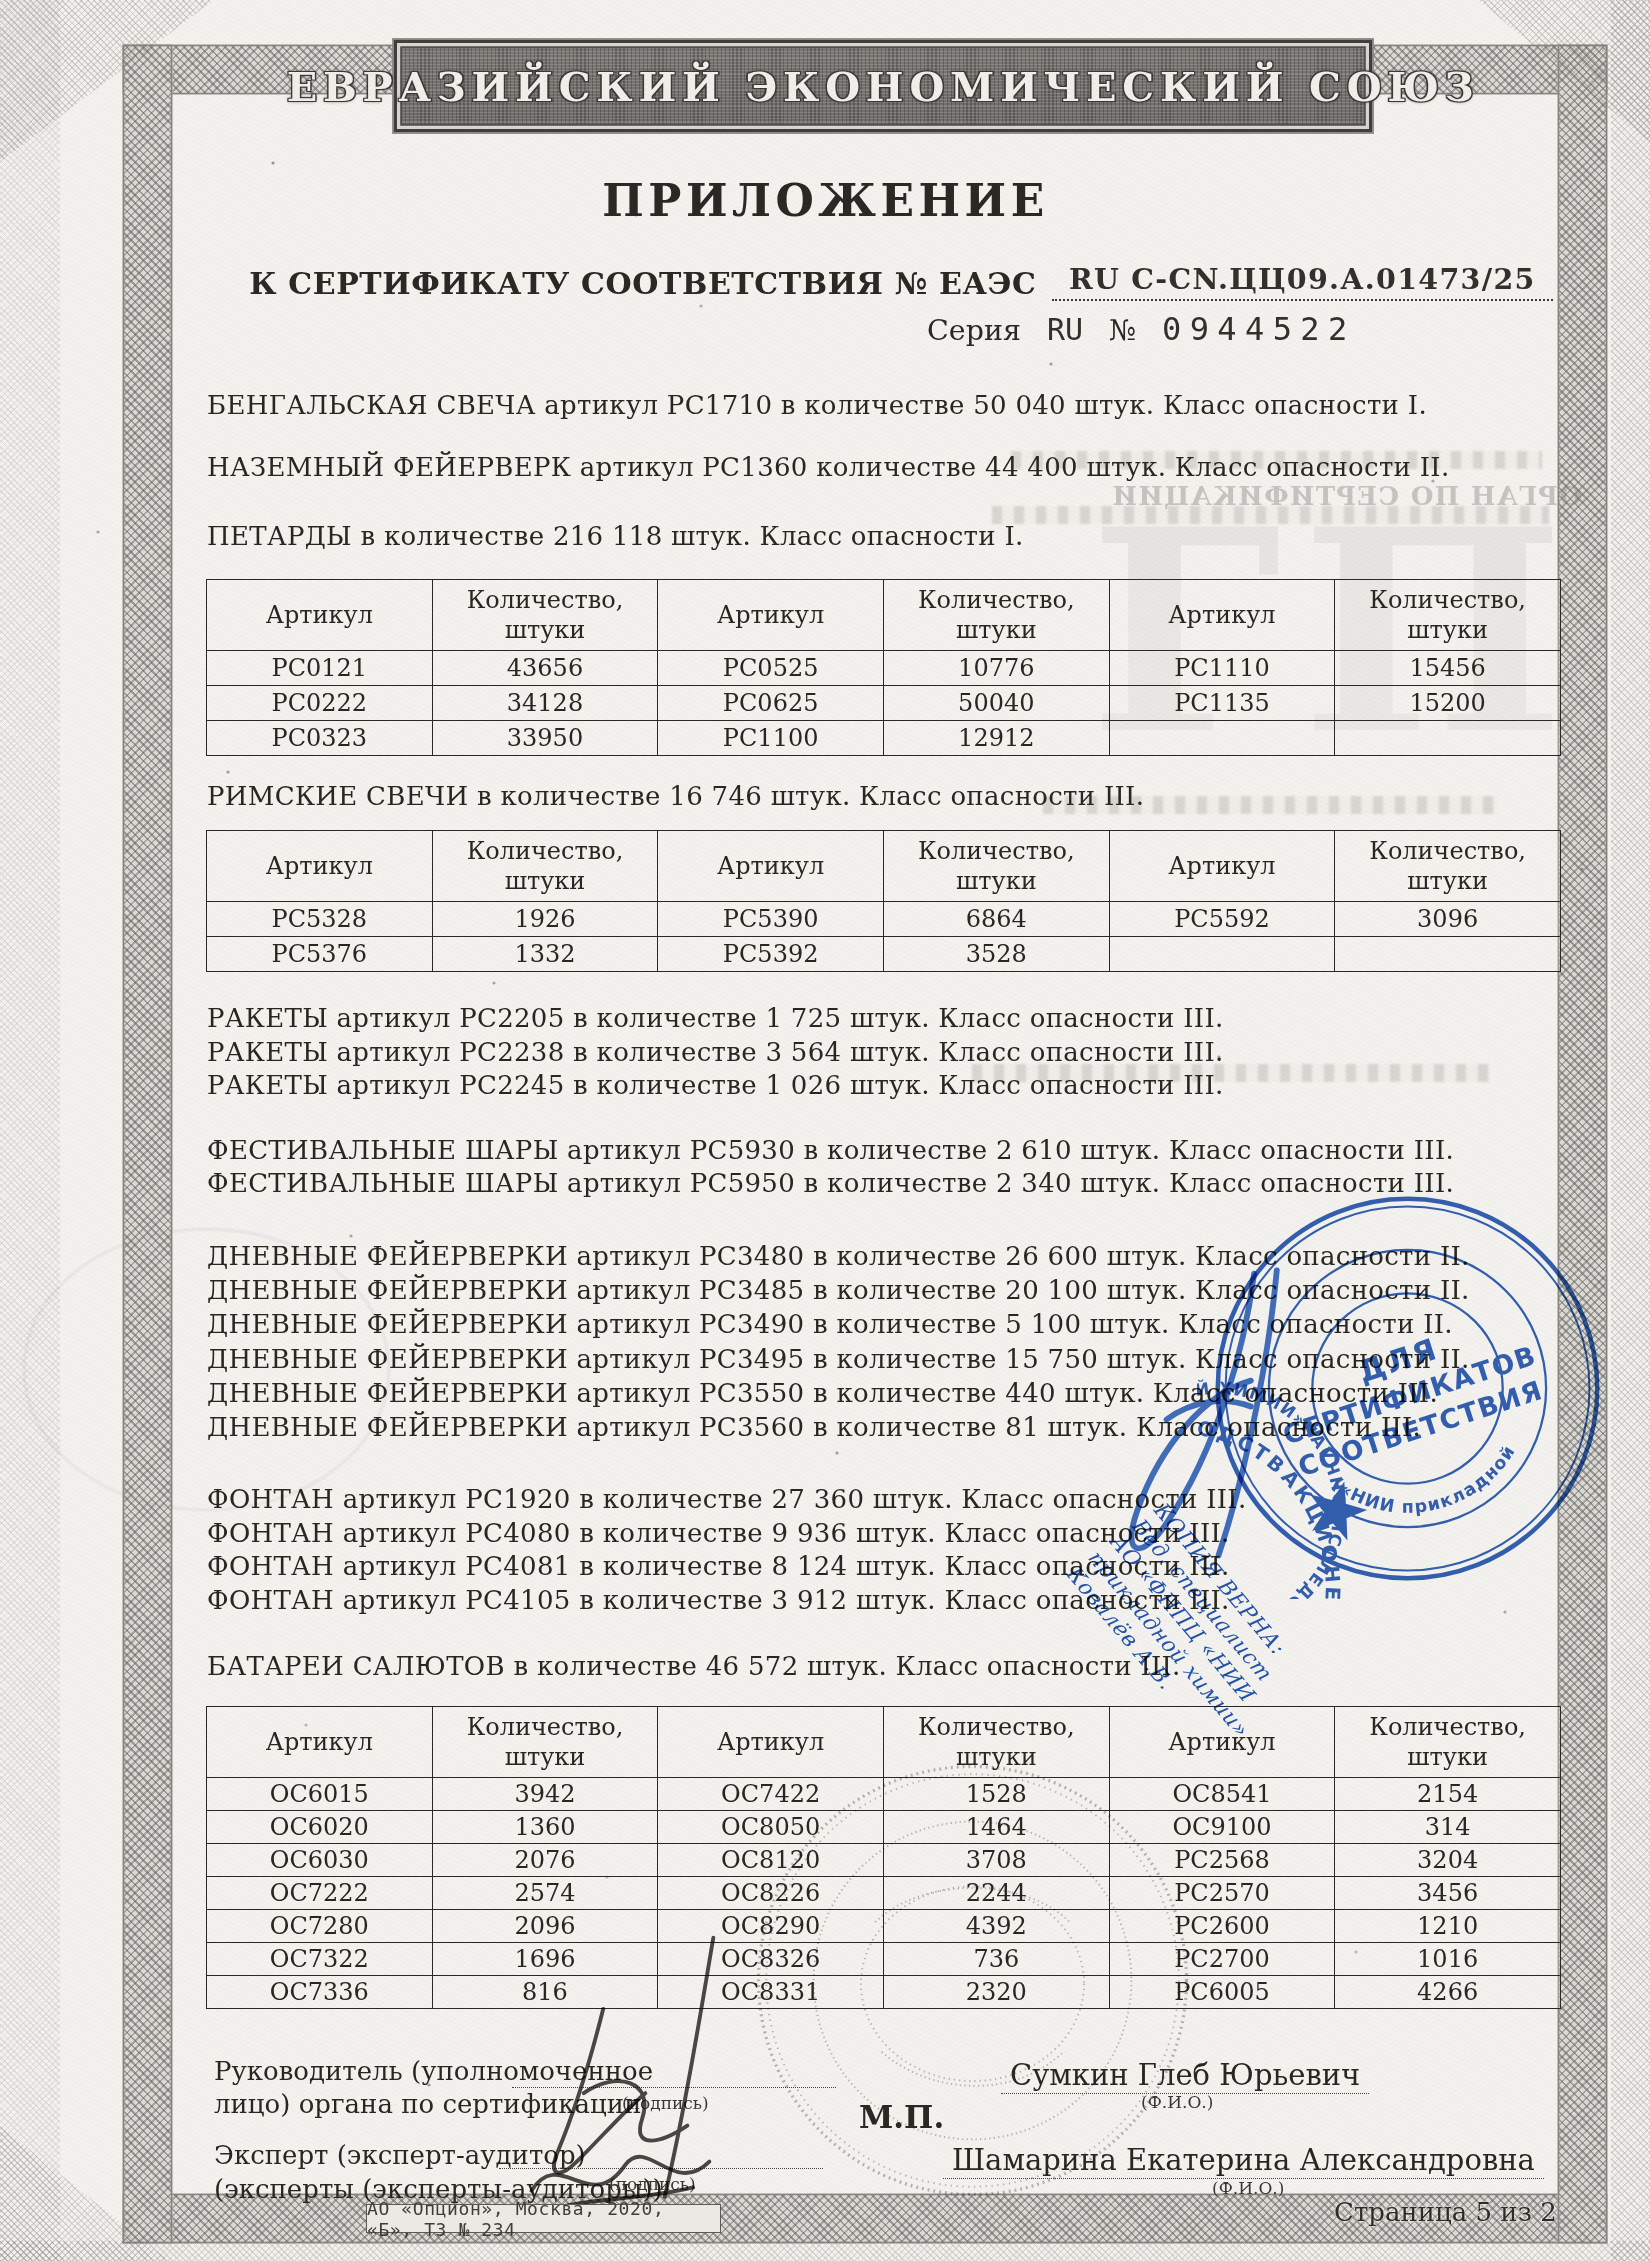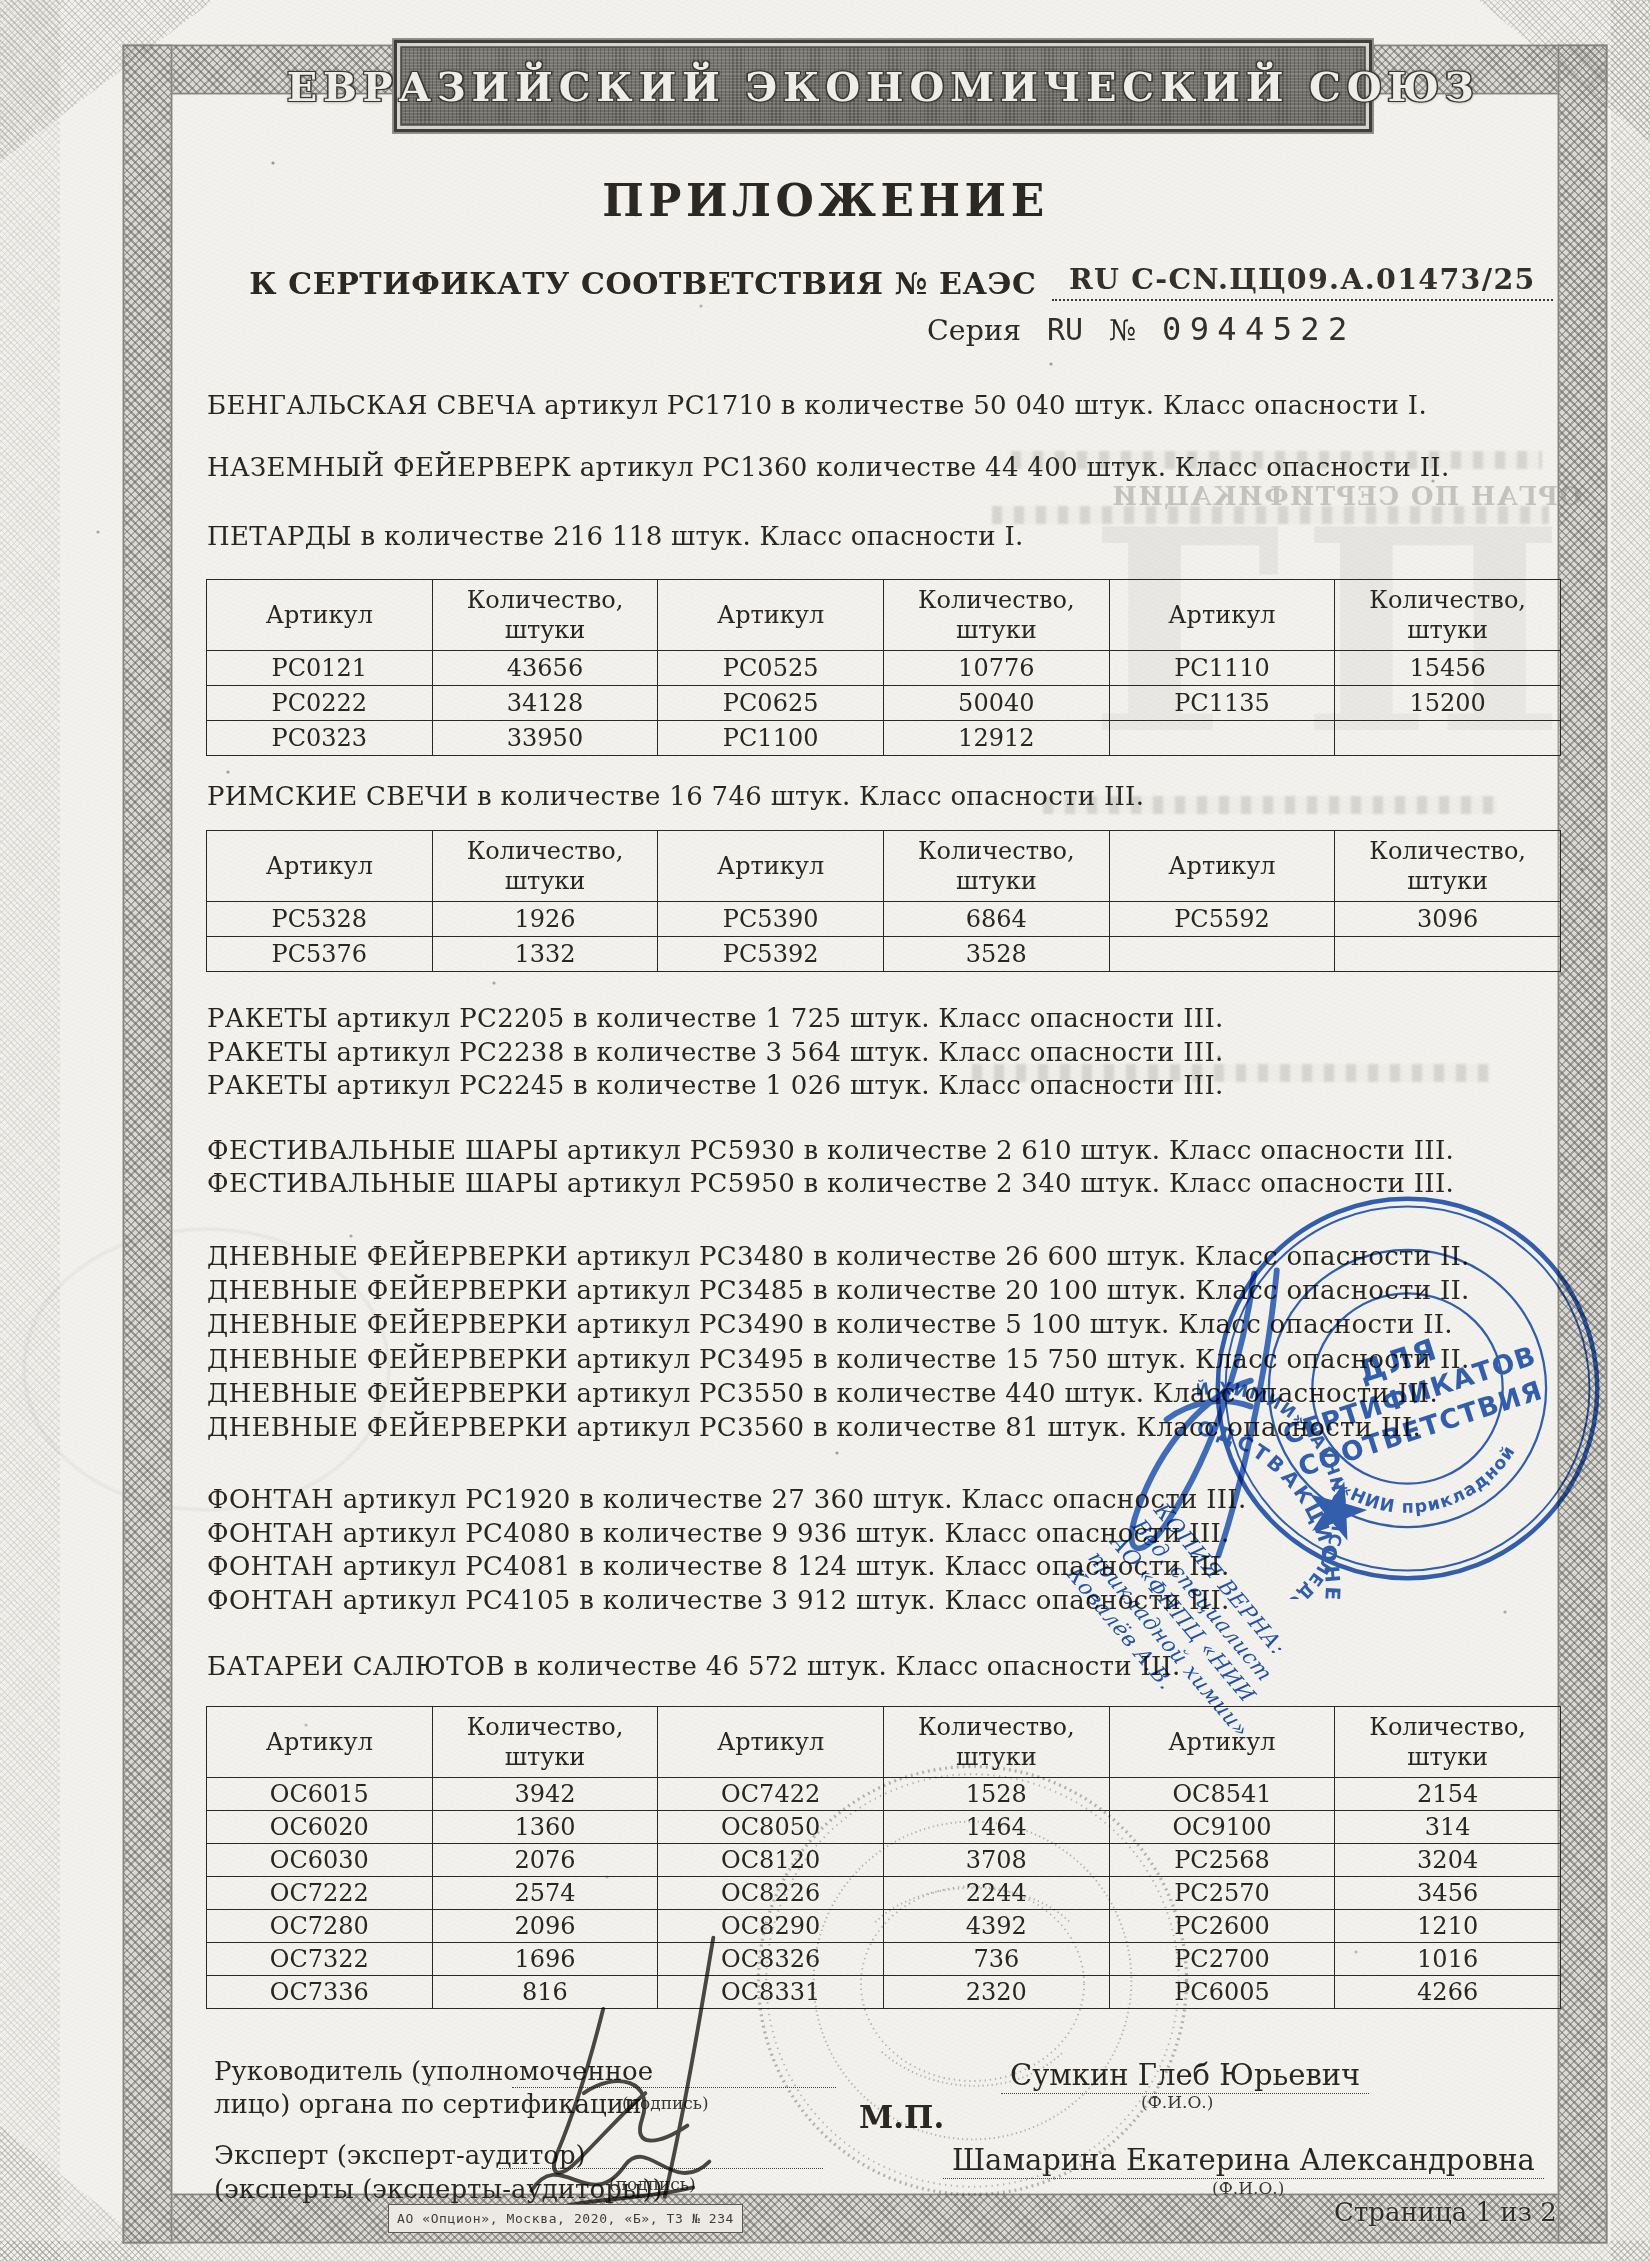--- a/index.html
+++ b/index.html
@@ -105,23 +105,23 @@
   #table-batarei td{height:32px;}
 
   
   .sig-label{position:absolute;font-size:26px;color:#29261f;white-space:nowrap;}
   .dotline{position:absolute;border-bottom:1.9px dotted #44413c;height:15.6px;}
   .caption{position:absolute;font-size:17px;color:#3a3733;white-space:nowrap;}
   .sig-name{position:absolute;font-size:29px;color:#29261f;white-space:nowrap;border-bottom:1.9px dotted #44413c;padding:0 9px 1.3px 9px;}
   .mp{position:absolute;left:859px;top:2099px;font-size:31px;font-weight:bold;color:#2b2823;}
 
   
-  .imprint{position:absolute;left:388px;top:2204px;width:353px;height:27px;z-index:5;
+  .imprint{position:absolute;left:366px;top:2204px;width:353px;height:27px;z-index:5;
     background:#ece9e4;border:1.3px solid #5b5953;display:flex;align-items:center;justify-content:center;
-    font-family:"DejaVu Sans Mono","Liberation Mono",monospace;font-size:13px;color:#403d38;letter-spacing:0.6px;}
+    font-family:"DejaVu Sans Mono","Liberation Mono",monospace;font-size:18px;color:#403d38;letter-spacing:0.6px;}
   .page-label{position:absolute;left:1334px;top:2197px;z-index:5;font-size:26px;color:#2e2b26;
     text-shadow:0 0 5.2px rgba(242,241,237,.95),0 0 1.9px rgba(242,241,237,.95);}
 
   
   .stamp-blue{position:absolute;left:1197px;top:1178px;opacity:.93;mix-blend-mode:multiply;}
   .stamp-gray{position:absolute;left:752px;top:1760px;opacity:.45;mix-blend-mode:multiply;}
   .ink{position:absolute;mix-blend-mode:multiply;}
 
   .copy-note{
     position:absolute;left:1170px;top:1498px;width:298px;z-index:4;
@@ -469,17 +469,17 @@
     </g>
   </svg>
   <svg class="ink" style="left:512px;top:2126px;" width="233" height="110" viewBox="0 0 360 170">
     <g fill="none" stroke="#2e2c29" stroke-width="6" stroke-linecap="round" opacity=".85">
       <path d="M 30 100 C 75 30, 120 140, 175 60 C 210 15, 250 110, 305 55"></path>
       <path d="M 60 130 C 120 110, 200 115, 280 95"></path>
     </g>
   </svg>
 
   <div class="imprint">АО «Опцион», Москва, 2020, «Б», ТЗ № 234</div>
-  <div class="page-label">Страница 1 из 2</div>
+  <div class="page-label">Страница 5 из 2</div>
 
   <div class="grain"></div>
 </div>
 
 
 </body></html>

